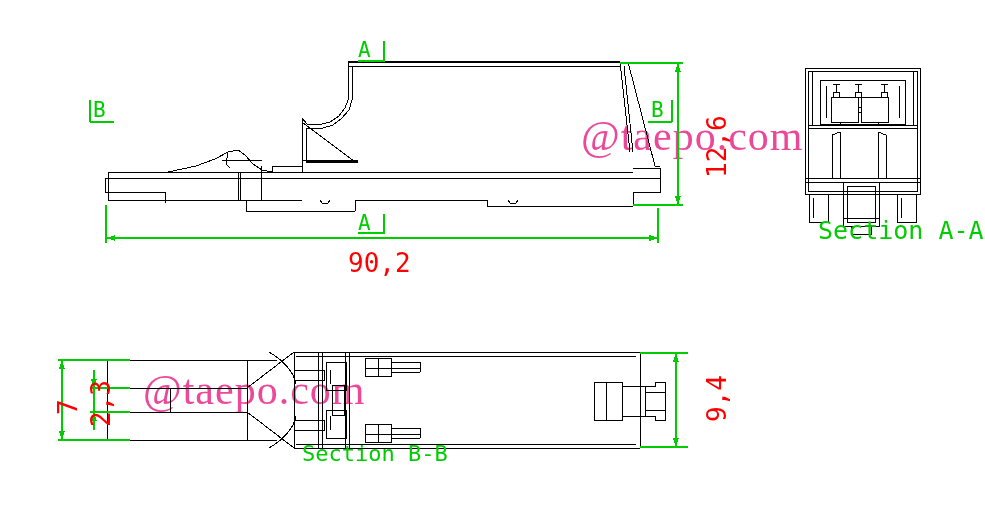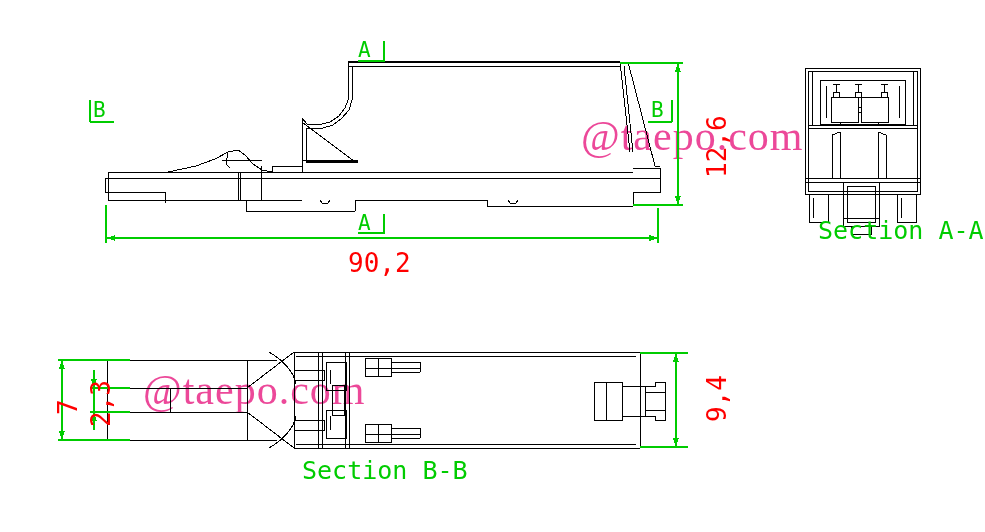--- a/index.html
+++ b/index.html
@@ -301,13 +301,13 @@
 
 <div class="dim-text" style="left:348px; top:248px; font-size:26px;">90,2</div>
 <div class="dim-text rot90" style="left:702px; top:178px; font-size:26px;">12,6</div>
 
 <div class="lbl-green" style="left:791px; top:216px; font-size:25px;margin-left:27px;">Section A-A</div>
 
 <div class="dim-text rot90" style="left:53px; top:415px; font-size:26px;">7</div>
 <div class="dim-text rot90" style="left:86px; top:427px; font-size:26px;">2,3</div>
 <div class="dim-text rot90" style="left:702px; top:422px; font-size:26px;">9,4</div>
 
-<div class="lbl-green" style="left:302px; top:456px; font-size:25px;text-align:right;">Section B-B</div>
+<div class="lbl-green" style="left:302px; top:441px; font-size:22px;text-align:right;">Section B-B</div>
 
 </body></html>

